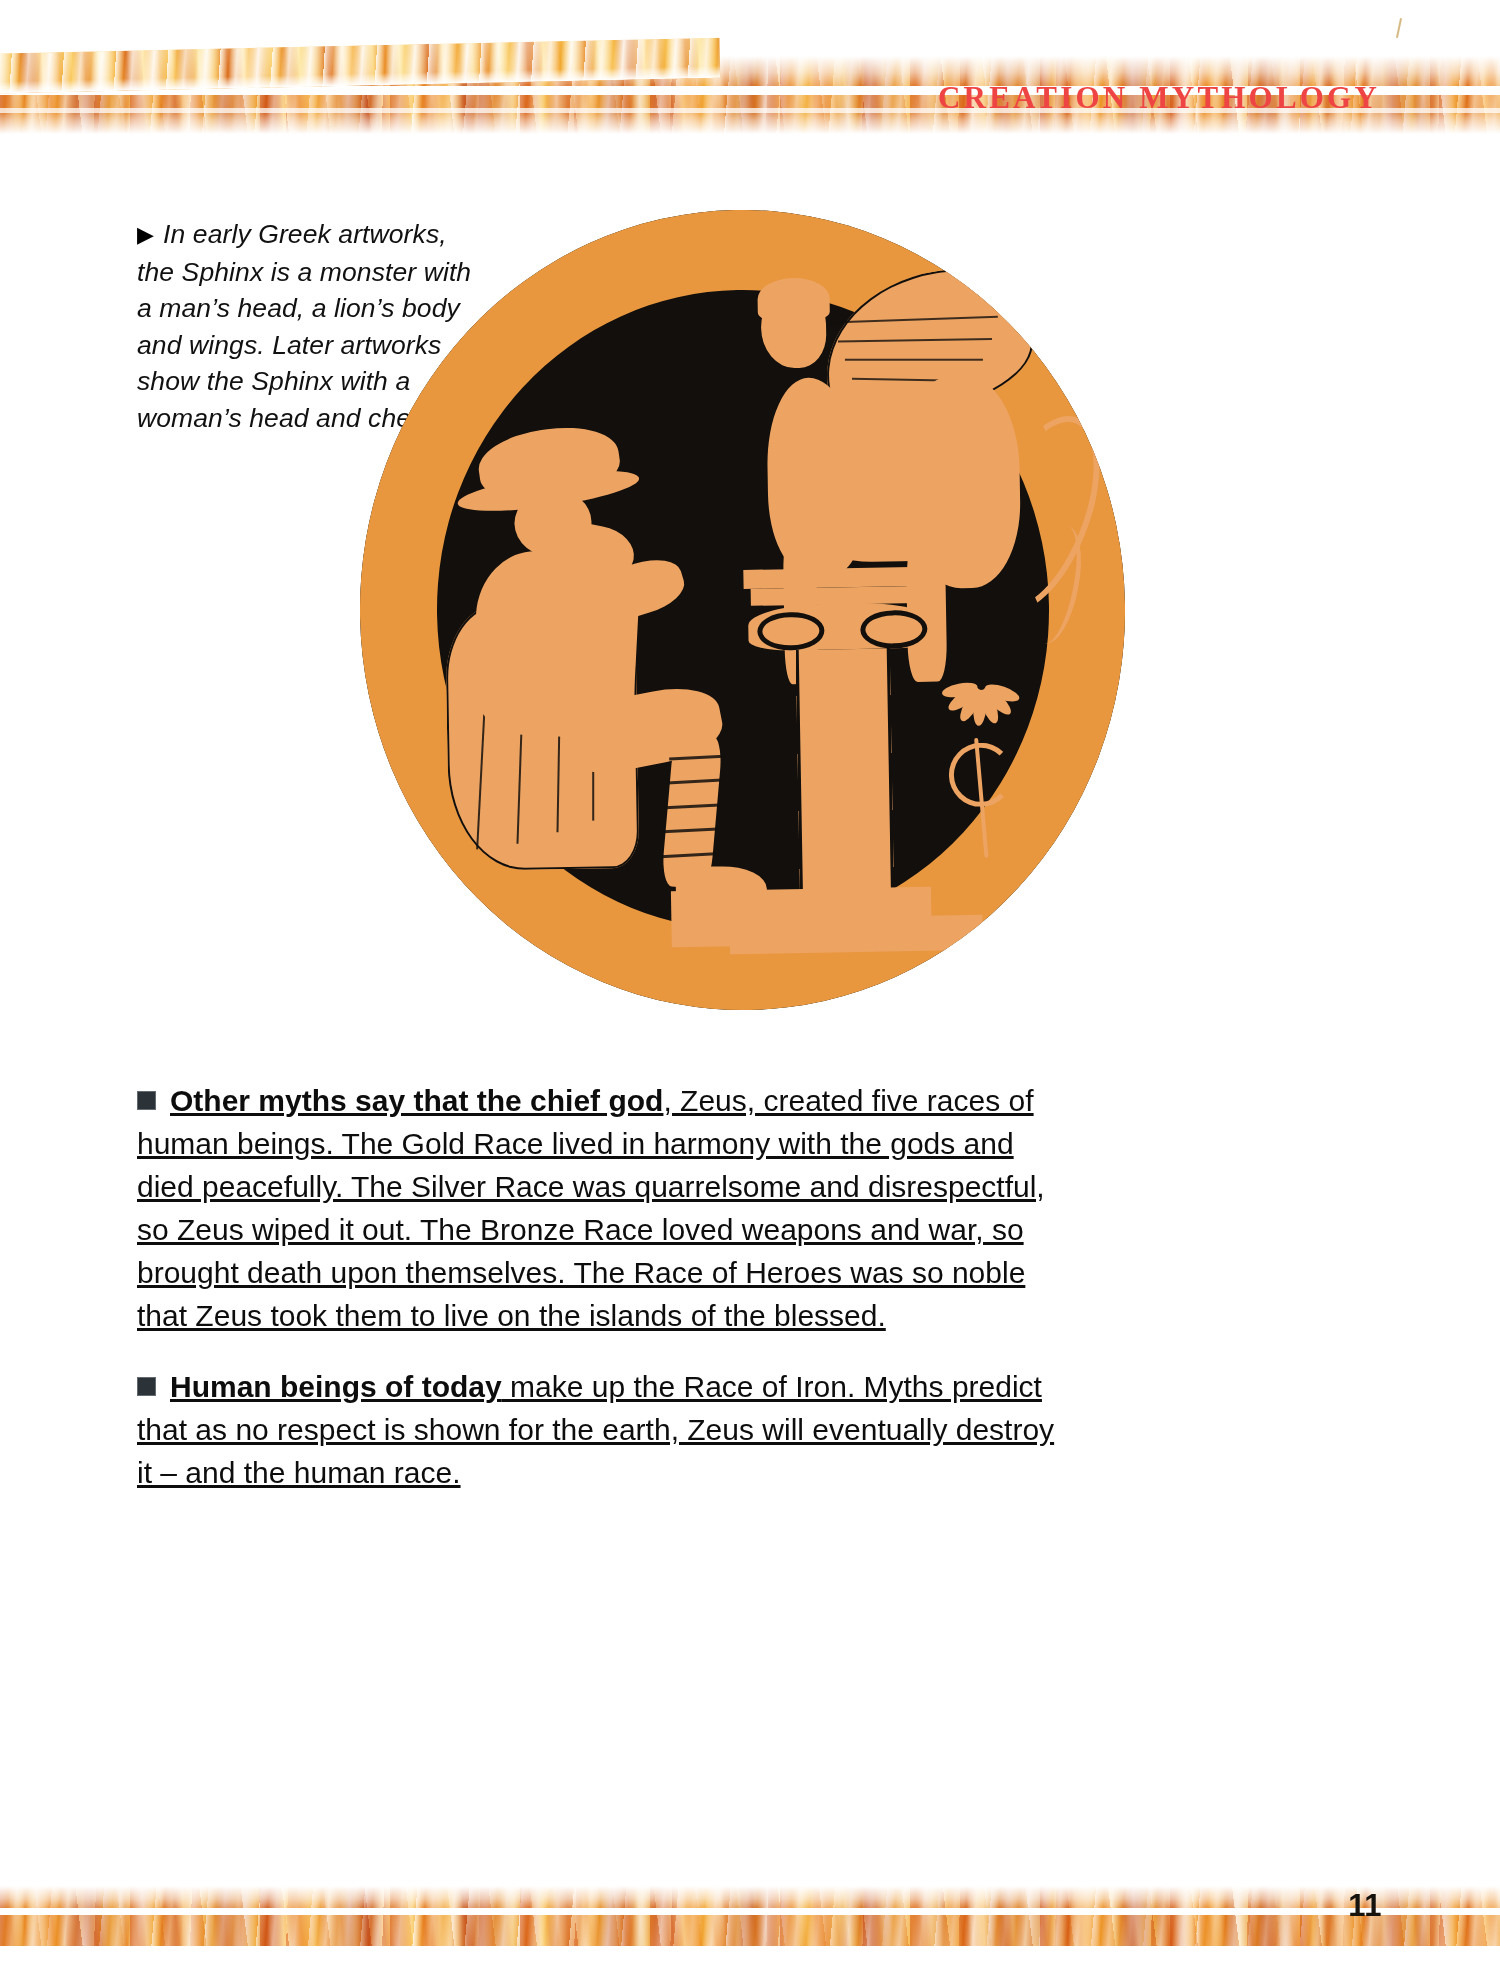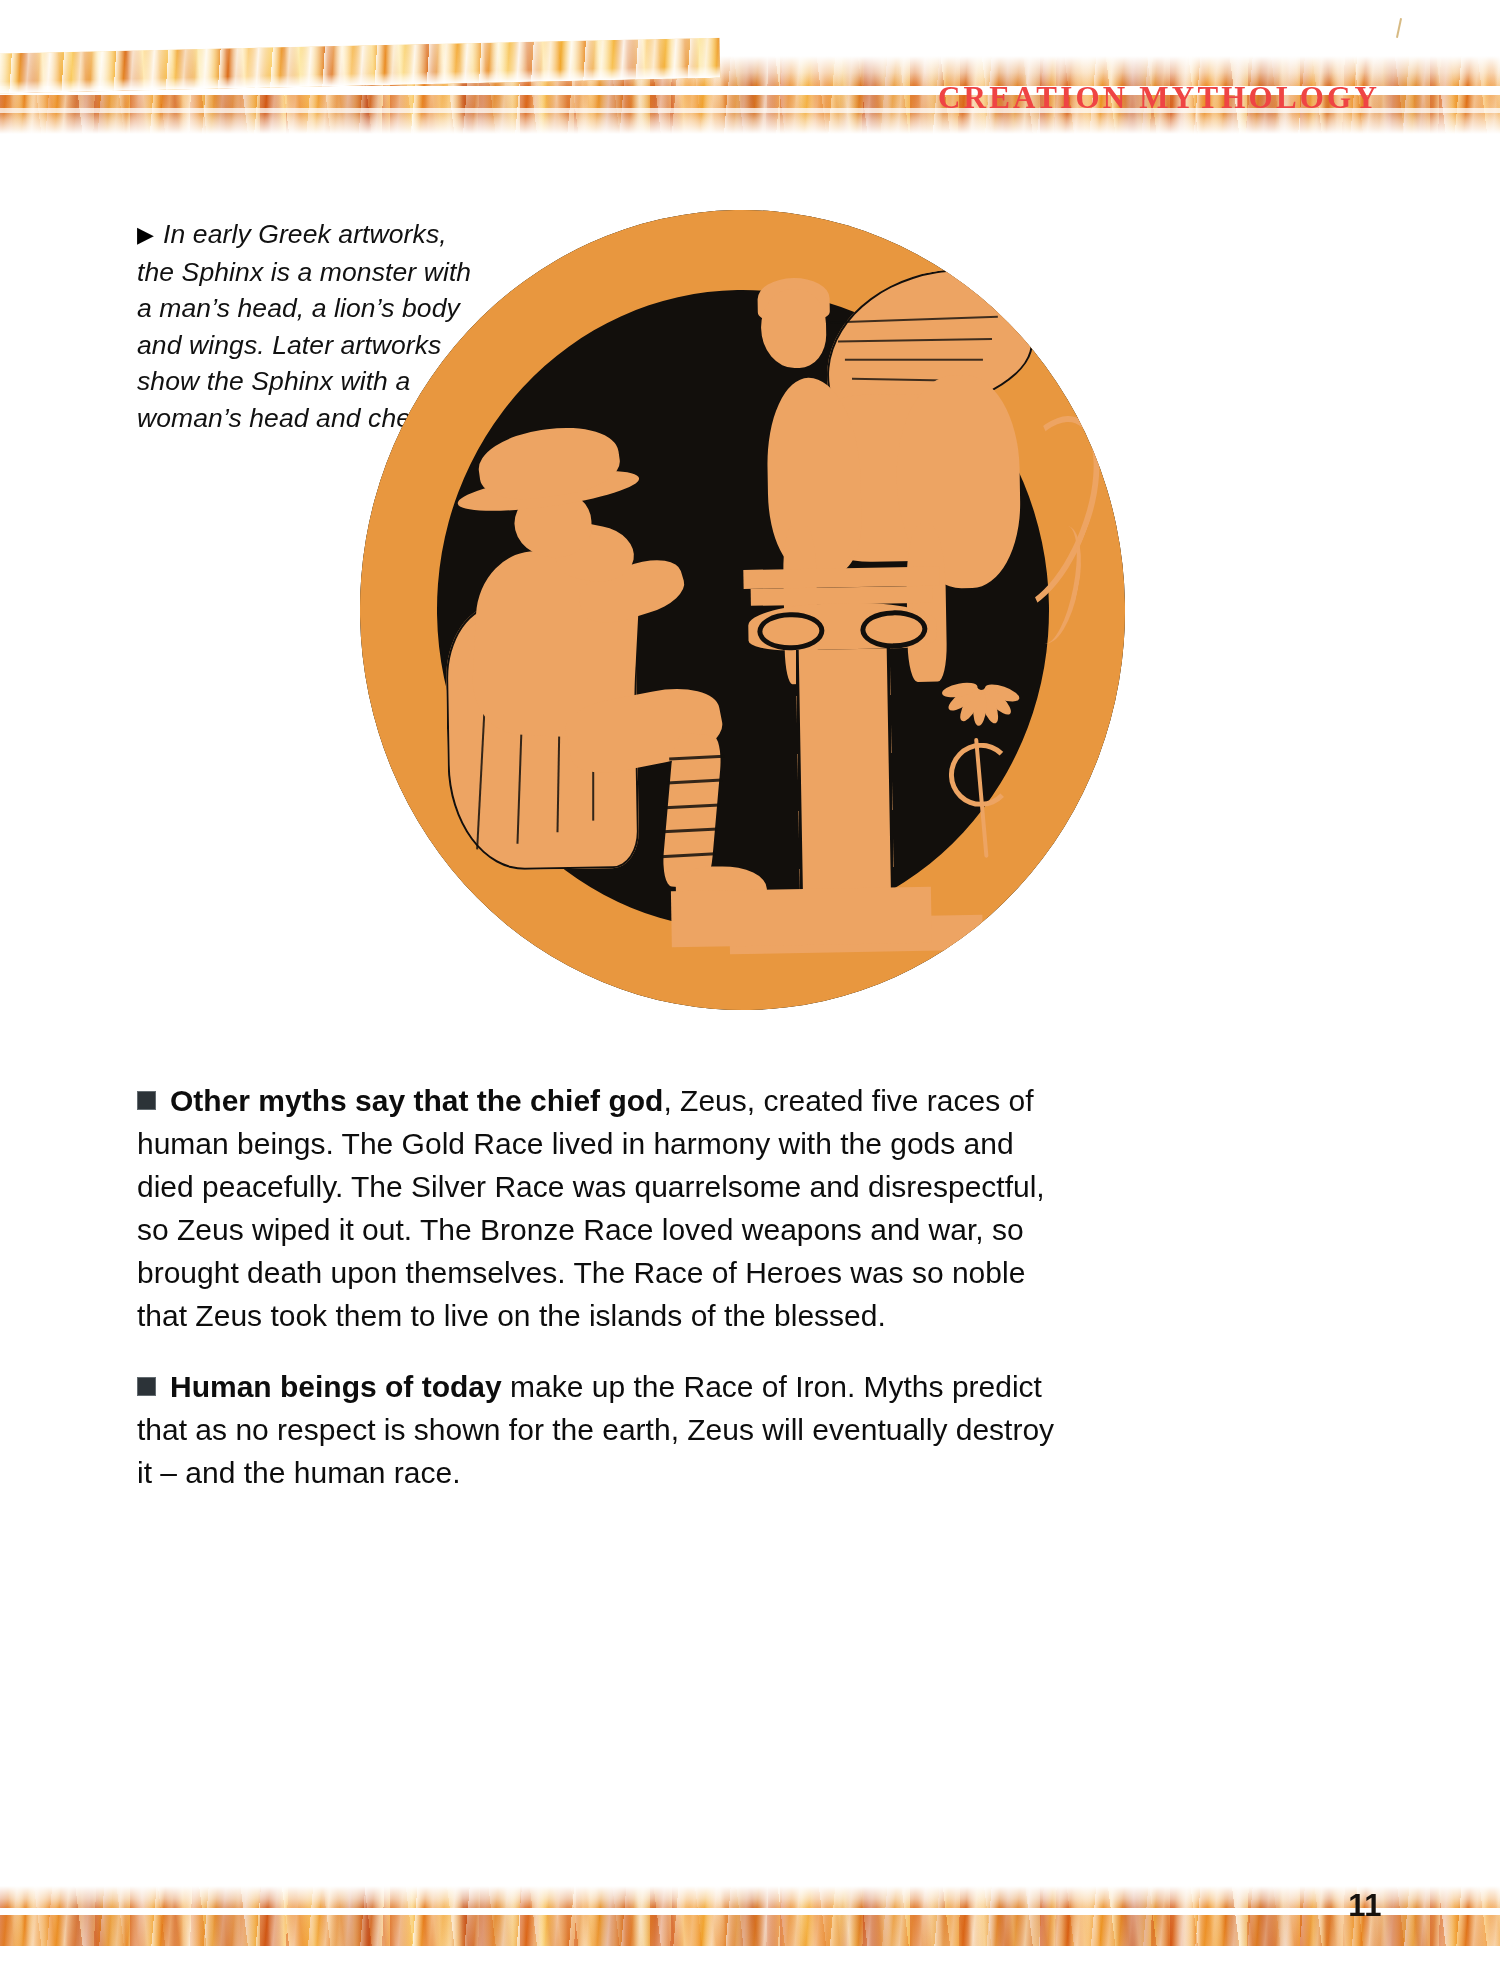--- a/index.html
+++ b/index.html
@@ -313,21 +313,21 @@
   #ground-block{
     position:absolute;left:40%;bottom:8%;width:34%;height:7%;
     background:#eda463;
   }
 
   
   #body-text{
     position:absolute;left:137px;top:1079px;width:930px;
     font-size:30px;line-height:43px;color:#0d0d0d;
   }
-  #body-text p{margin:0 0 28px 0;text-indent:0;}
+  #body-text p{margin:0 0 28px 0;text-indent:0;text-decoration:underline;}
   #body-text p:last-child{margin-bottom:0;}
   .sq-bullet{
     display:inline-block;width:19px;height:19px;
     background:#2c3338;margin-right:14px;
     vertical-align:1px;
     box-shadow:inset 0 0 0 1px #636b70;
   }
   .lead{font-weight:700;}
 
   

